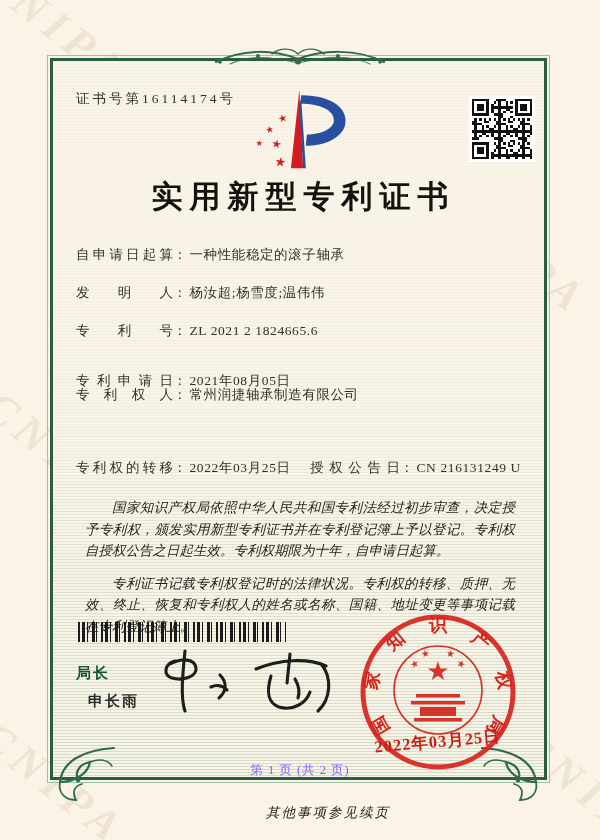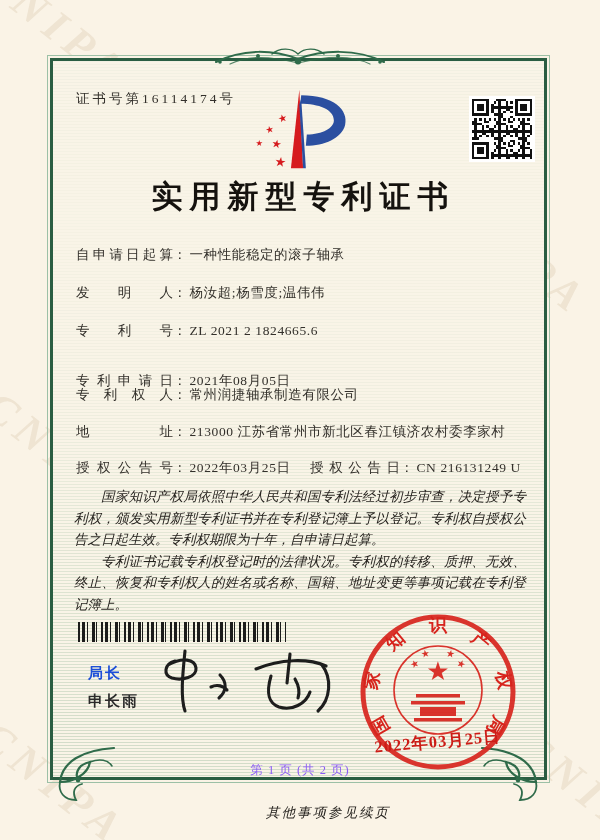--- a/index.html
+++ b/index.html
@@ -66,36 +66,36 @@
   }
   .field-label.narrow{width:90px;}
   .field-value{margin-left:3px;letter-spacing:0.6px;}
   .grant-no-group{position:absolute;left:234px;top:0;}
 
   .paras{
     position:absolute;left:74px;top:486px;width:452px;
     font-size:13.5px;line-height:21.5px;
     font-style:italic;text-align:justify;color:#26231f;
   }
-  .paras p{margin:0;text-indent:2em;}
+  .paras p{margin:11px;text-indent:2em;}
 
   .barcode{
     position:absolute;left:78px;top:622px;width:208px;height:20px;
     background:repeating-linear-gradient(90deg,
       #1c1c1c 0 2px,transparent 2px 4px,
       #1c1c1c 4px 7px,transparent 7px 9px,
       #1c1c1c 9px 10px,transparent 10px 14px,
       #1c1c1c 14px 17px,transparent 17px 18px,
       #1c1c1c 18px 19px,transparent 19px 23px);
   }
 
   .signer-title{
-    position:absolute;left:88px;top:664px;
+    position:absolute;left:76px;top:664px;
     font:700 15px "Liberation Sans","DejaVu Sans",sans-serif;
-    color:#1d4ed8;letter-spacing:2px;
+    color:#14532d;letter-spacing:2px;
   }
   .signer-name{
     position:absolute;left:88px;top:692px;
     font:700 15px "Liberation Sans","DejaVu Sans",sans-serif;
     color:#2b2b2b;letter-spacing:2px;
   }
   .signature{position:absolute;left:140px;top:645px;}
   .seal{position:absolute;left:356px;top:610px;}
 
   .page-footer{
@@ -407,25 +407,22 @@
     </div>
     <div class="field-row" style="top:322px">
       <span class="field-label">专利号</span><span>：</span><span class="field-value">ZL 2021 2 1824665.6</span>
     </div>
     <div class="field-row" style="top:372px">
       <span class="field-label">专利申请日</span><span>：</span><span class="field-value">2021年08月05日</span>
     </div>
     <div class="field-row" style="top:386px">
       <span class="field-label">专利权人</span><span>：</span><span class="field-value">常州润捷轴承制造有限公司</span>
     </div>
-    <div class="field-row" style="top:423px">
-      <span class="field-label">地址</span><span>：</span><span class="field-value">213000 江苏省常州市新北区春江镇济农村委李家村</span>
-    </div>
     <div class="field-row" style="top:459px">
-      <span class="field-label">授权公告号</span><span>：</span><span class="field-value">2022年03月25日</span>
+      <span class="field-label">专利权的转移</span><span>：</span><span class="field-value">2022年03月25日</span>
       <span class="grant-no-group">
         <span class="field-label narrow">授权公告日</span><span>：</span><span class="field-value">CN 216131249 U</span>
       </span>
     </div>
 
     <div class="paras">
       <p>国家知识产权局依照中华人民共和国专利法经过初步审查，决定授予专利权，颁发实用新型专利证书并在专利登记簿上予以登记。专利权自授权公告之日起生效。专利权期限为十年，自申请日起算。</p>
       <p>专利证书记载专利权登记时的法律状况。专利权的转移、质押、无效、终止、恢复和专利权人的姓名或名称、国籍、地址变更等事项记载在专利登记簿上。</p>
     </div>
 

